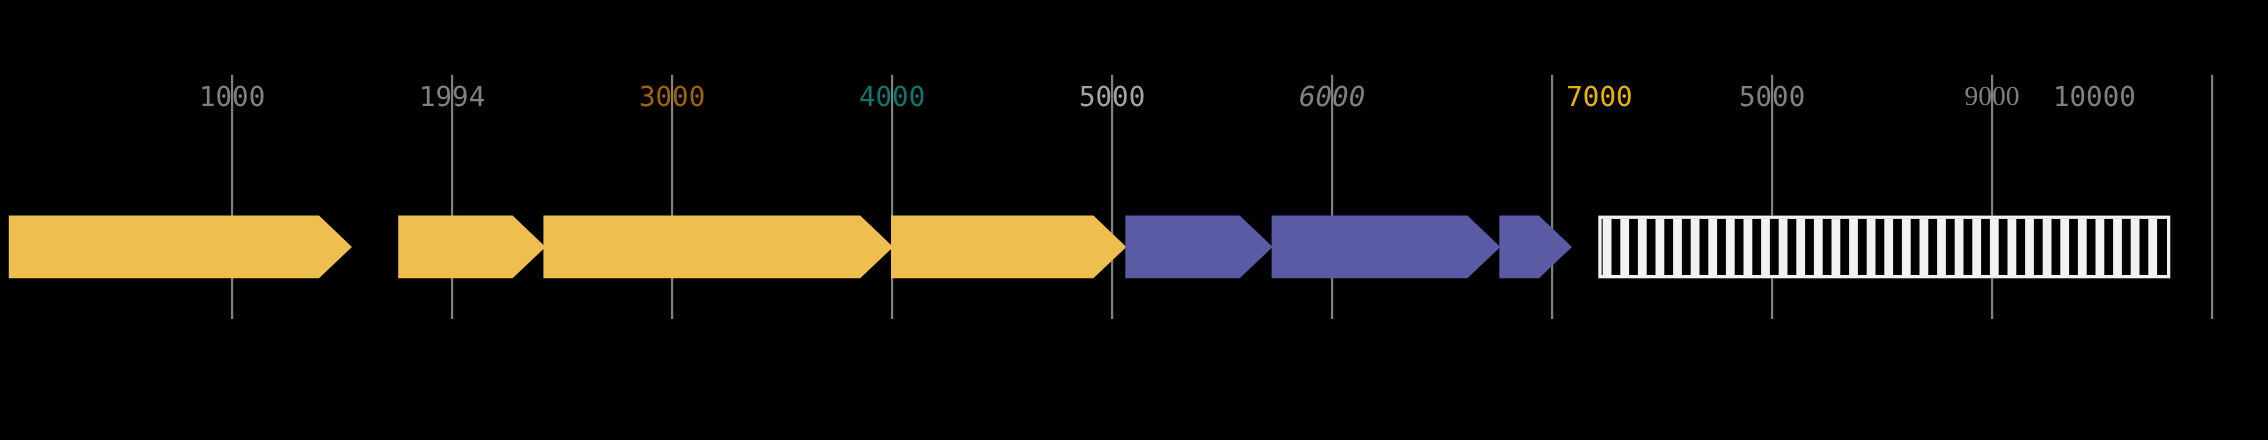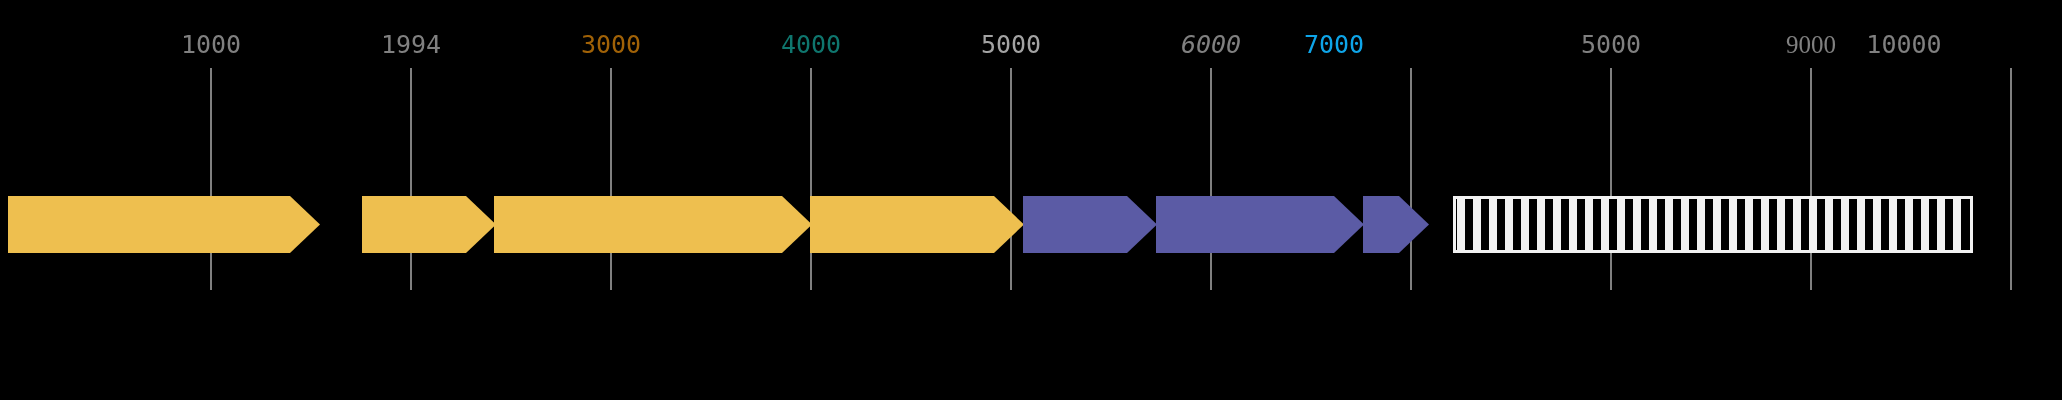--- a/index.html
+++ b/index.html
@@ -32,20 +32,21 @@
   }
   .tick-label {
     position: absolute;
     color: #808080;
     font-size: 25px;
     line-height: 25px;
     letter-spacing: 0px;
     white-space: nowrap;
     transform: translateX(-50%);
     font-family: "DejaVu Sans Mono", "Liberation Mono", monospace;
+    margin-top: 43px;
   }
   .feature {
     position: absolute;
   }
   .feature svg {
     display: block;
     overflow: visible;
   }
 </style>
 </head>
@@ -59,21 +60,21 @@
       <div class="tick-label" style="left: 411px; top: 32px; color: rgb(128, 128, 128);">1994</div>
       <div class="tick-line" style="left: 410px; top: 68px; height: 222px; background: rgb(128, 128, 128);"></div>
       <div class="tick-label" style="left: 611px; top: 32px; color: #a16207;">3000</div>
       <div class="tick-line" style="left: 610px; top: 68px; height: 222px; background: rgb(128, 128, 128);"></div>
       <div class="tick-label" style="left: 811px; top: 32px; color: #0f766e;">4000</div>
       <div class="tick-line" style="left: 810px; top: 68px; height: 222px; background: rgb(128, 128, 128);"></div>
       <div class="tick-label" style="left: 1011px; top: 32px; color: #a3a3a3;">5000</div>
       <div class="tick-line" style="left: 1010px; top: 68px; height: 222px; background: rgb(128, 128, 128);"></div>
       <div class="tick-label" style="left: 1211px; top: 32px; color: rgb(128, 128, 128); font-style: italic;">6000</div>
       <div class="tick-line" style="left: 1210px; top: 68px; height: 222px; background: rgb(128, 128, 128);"></div>
-      <div class="tick-label" style="left: 1334px; top: 32px; color: #0ea5e9;">7000</div>
+      <div class="tick-label" style="left: 1454px; top: 32px; color: #eab308;">7000</div>
       <div class="tick-line" style="left: 1410px; top: 68px; height: 222px; background: rgb(128, 128, 128);"></div>
       <div class="tick-label" style="left: 1611px; top: 32px; color: rgb(128, 128, 128);">5000</div>
       <div class="tick-line" style="left: 1610px; top: 68px; height: 222px; background: rgb(128, 128, 128);"></div>
       <div class="tick-label" style="left: 1811px; top: 32px; color: rgb(128, 128, 128); font-family: Liberation Serif, serif;">9000</div>
       <div class="tick-line" style="left: 1810px; top: 68px; height: 222px; background: rgb(128, 128, 128);"></div>
       <div class="tick-label" style="left: 1904px; top: 32px; color: rgb(128, 128, 128);">10000</div>
       <div class="tick-line" style="left: 2010px; top: 68px; height: 222px; background: rgb(128, 128, 128);"></div>
     </div>
 
   <div class="feature-layer" id="feature-layer">

